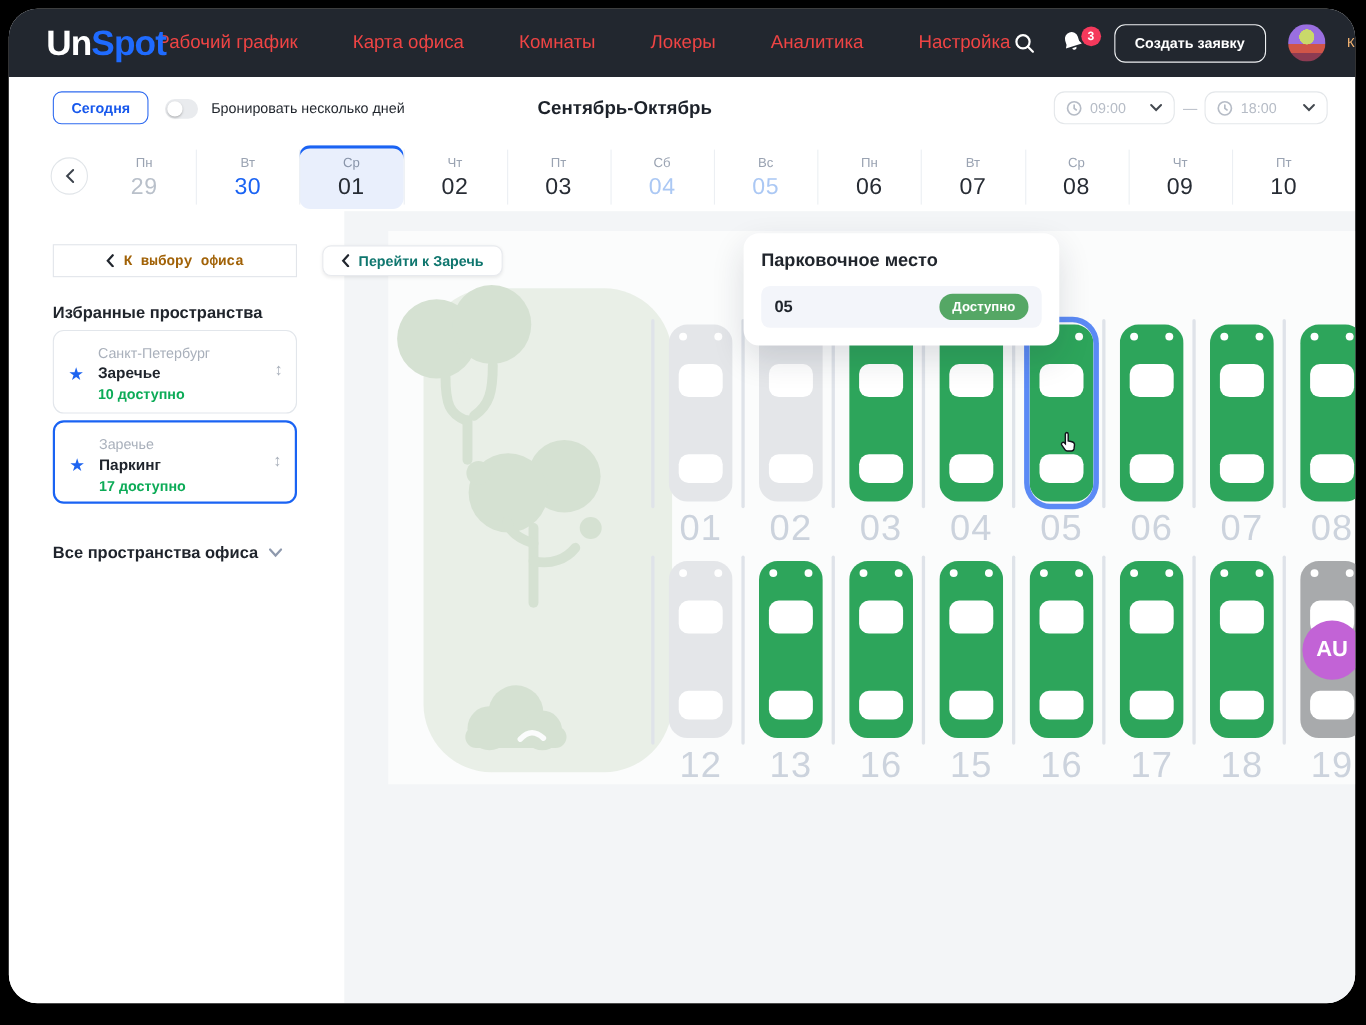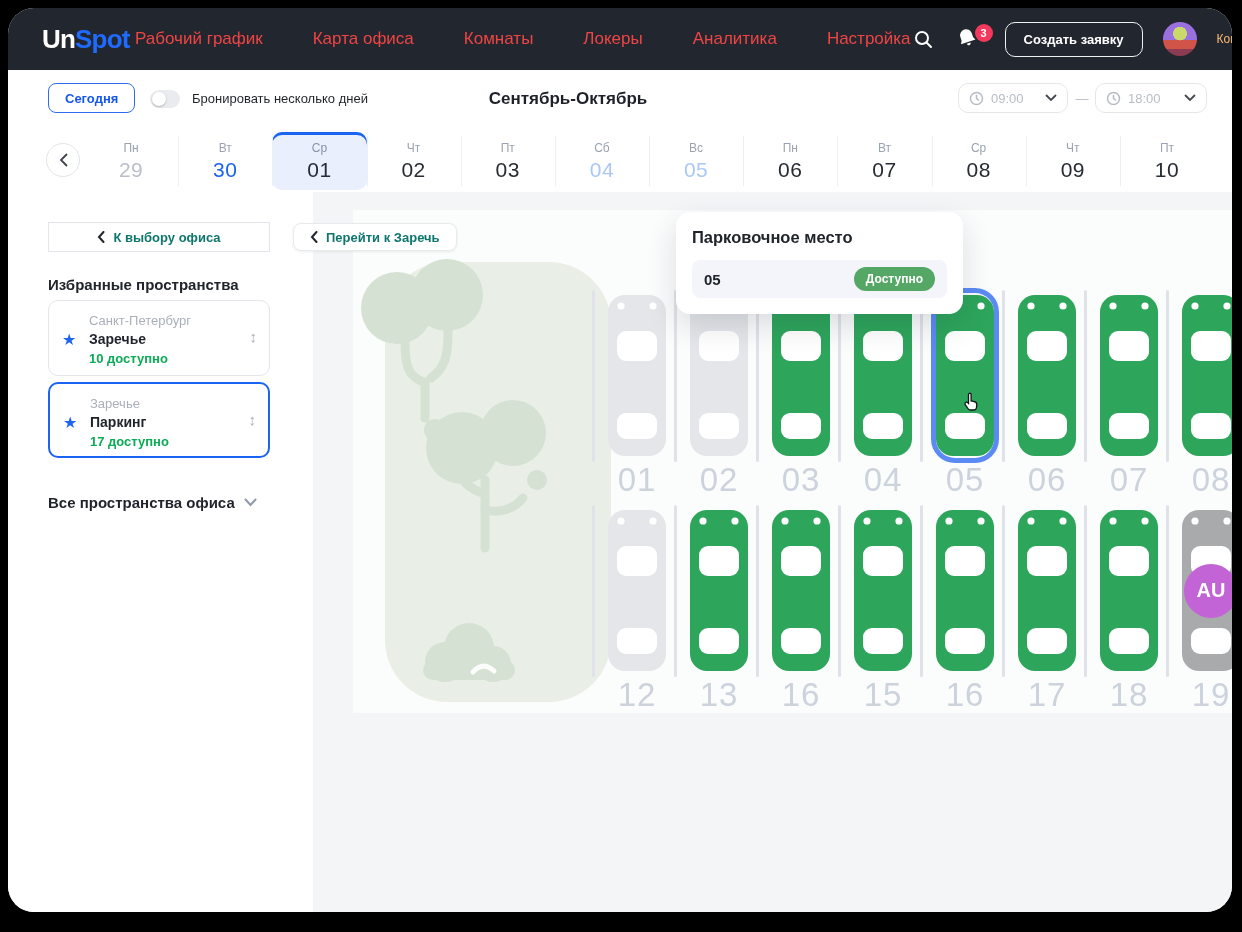--- a/index.html
+++ b/index.html
@@ -4,21 +4,21 @@
 <style>
   * { margin:0; padding:0; box-sizing:border-box; }
   body { background:#000; font-family:"Liberation Sans", sans-serif; }
   .stage { position:relative; width:1242px; height:932px; background:#000; overflow:hidden; }
   .window { position:absolute; left:8px; top:8px; width:1224px; height:904px; background:#fff;
             border-radius:26px; overflow:hidden; }
 
   
   .navbar { position:absolute; left:0; top:0; right:0; height:62px; background:#22272f;
             display:flex; align-items:center; padding:0 34px; }
-  .logo { font-weight:800; font-size:26px; letter-spacing:-0.8px; white-space:nowrap; }
+  .logo { font-weight:800; font-size:32px; letter-spacing:-0.8px; white-space:nowrap; }
   .logo .un { color:#fff; } .logo .spot { color:#1f6bff; }
   .nav { display:flex; gap:30px; margin-left:40px; }
   .nav-item { color:#ef4444; font-size:17px; cursor:pointer; white-space:nowrap;margin-left:20px; }
   .nav-right { margin-left:auto; display:flex; align-items:center; gap:20px; }
   .icon-btn { width:24px; height:24px; display:flex; align-items:center; justify-content:center; }
   .bell-wrap { position:relative; width:30px; height:26px; }
   .badge { position:absolute; right:-8px; top:-2px; min-width:18px; height:18px; border-radius:9px;
            background:#f5395c; color:#fff; font-size:11px; font-weight:700;
            display:flex; align-items:center; justify-content:center; padding:0 4px; }
   .create-btn { background:transparent; border:1.5px solid #eef0f2; border-radius:10px;
@@ -63,22 +63,22 @@
   .day.dim .num { color:#b9c0ca; }
   .day.today .num { color:#1a63f3; }
   .day.weekend .num { color:#abc8f4; }
   .day.selected { background:#e9effc; border-radius:10px; box-shadow: inset 0 3px 0 0 #1a63f3; }
   .day.selected .dn { color:#8894a9; }
 
   
   .sidebar { position:absolute; left:0; top:184px; width:305px; bottom:0; background:#fff; }
   .back-btn { position:absolute; left:40px; top:30px; width:222px; height:30px; background:#fff;
               border:1px solid #e2e5ea; border-radius:0; font-weight:700; font-size:13px;
-              color:#0f766e; display:flex; align-items:center; justify-content:center; gap:8px;
-              font-family:Liberation Sans, sans-serif; cursor:pointer; }
+              color:#a16207; display:flex; align-items:center; justify-content:center; gap:8px;
+              font-family:Liberation Mono, monospace; cursor:pointer; }
   .fav-title { position:absolute; left:40px; top:84px; font-size:15px; font-weight:700; color:#20252c; }
   .cards { position:absolute; left:40px; top:108px; width:222px; }
   .card { width:222px; height:76px; border:1px solid #e2e6eb; border-radius:10px; background:#fff;
           position:relative; margin-bottom:6px; padding:12px 14px 12px 40px; cursor:pointer; }
   .card.selected { border:2px solid #1a63f3; }
   .card .star { position:absolute; left:13px; top:29px; color:#1e64f0; font-size:16px; }
   .card .loc { font-size:13px; color:#a9b0bb; margin-bottom:3px; }
   .card .nm { font-size:14px; font-weight:700; color:#1f242c; margin-bottom:4px; }
   .card .av { font-size:13px; font-weight:700; color:#0cab57; }
   .card .handle { position:absolute; right:12px; top:27px; color:#a9b0bb; font-size:15px; cursor:grab; }

